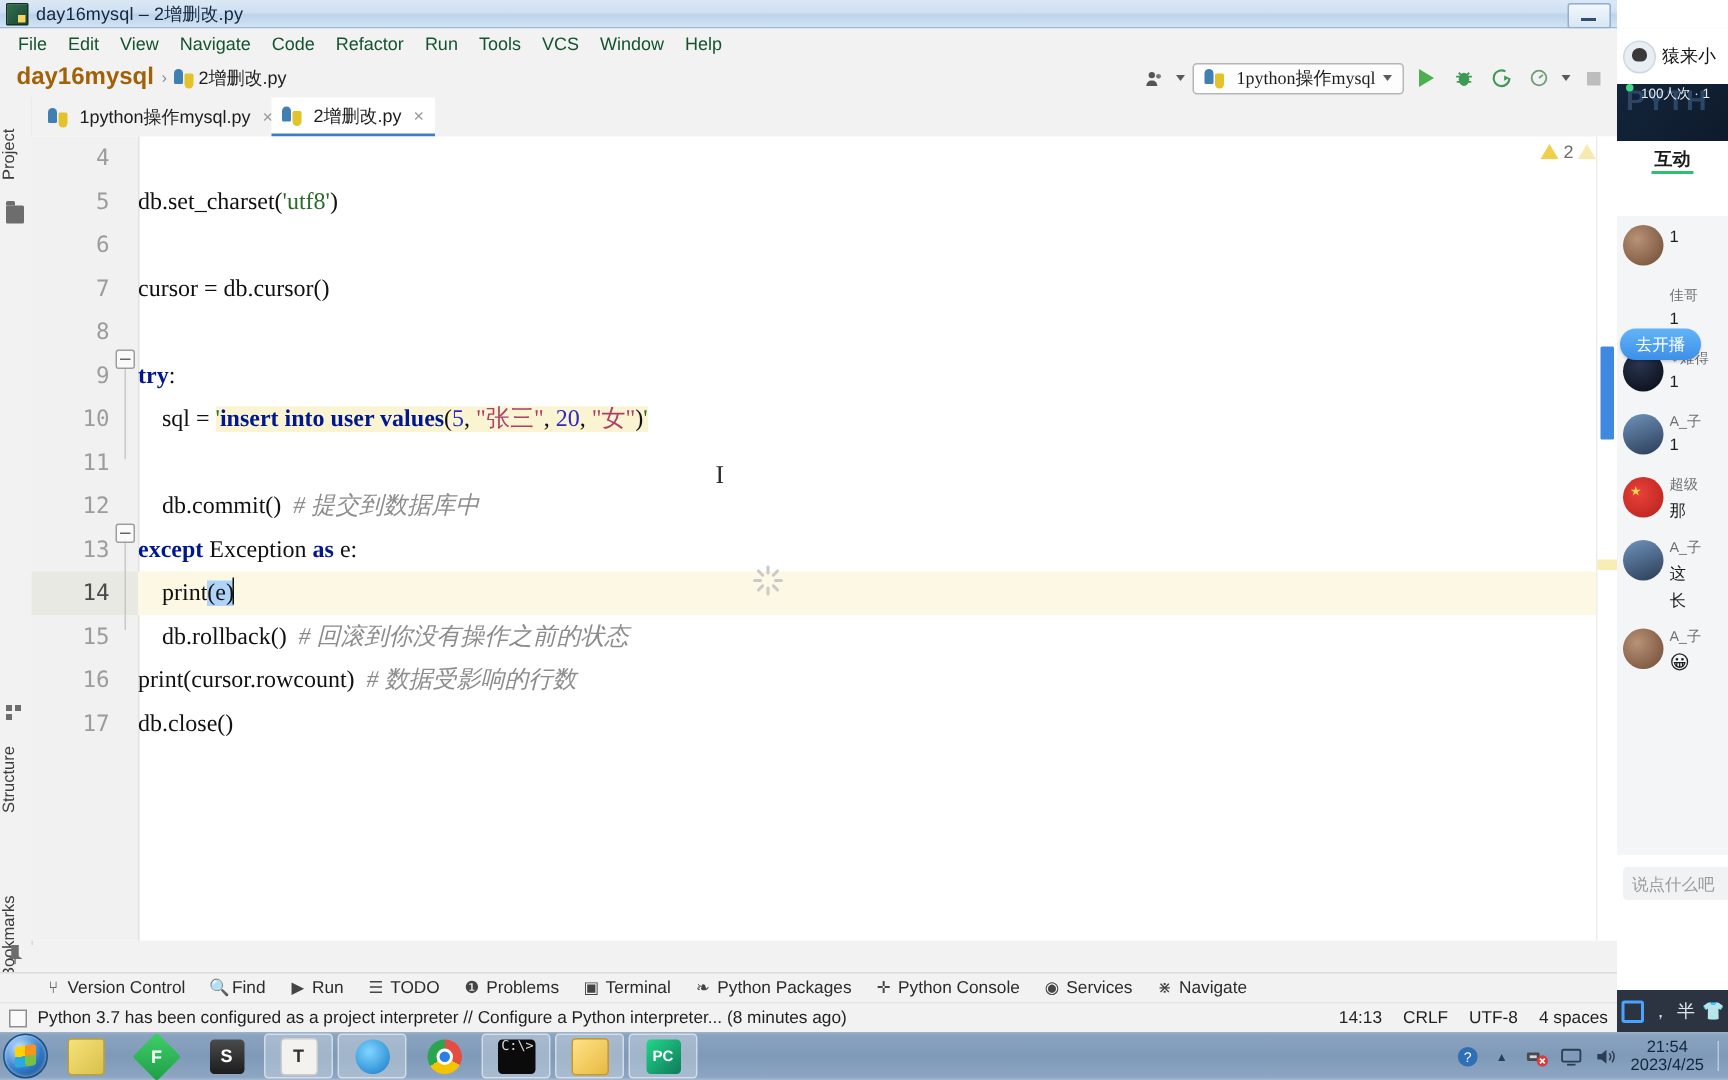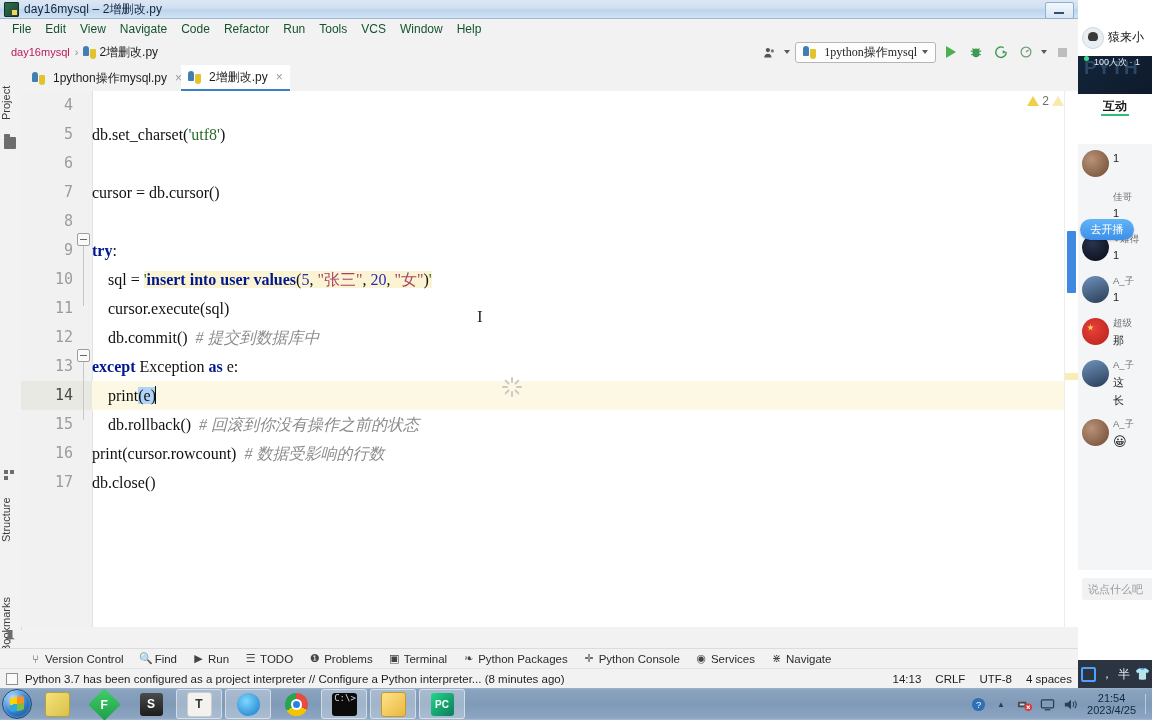--- a/index.html
+++ b/index.html
@@ -34,21 +34,21 @@
     position:absolute;left:0;top:19px;width:1078px;height:20px;background:#f2f2f2;
     display:flex;align-items:center;padding-left:5px;box-sizing:border-box;
   }
   .menu-item{padding:2px 7px;font-size:12px;color:#14532d;border-radius:2px;cursor:default;white-space:nowrap;}
 
   
   .navbar{
     position:absolute;left:0;top:39px;width:1078px;height:26px;background:#f2f2f2;
     display:flex;align-items:center;box-sizing:border-box;padding:0 6px;
   }
-  .crumb-proj{font-weight:normal;font-size:11px;color:#be185d;margin-left:5px;}
+  .crumb-proj{font-weight:bold;font-size:16px;color:#a16207;margin-left:5px;}
   .crumb-sep{margin:0 5px;color:#8b8b8b;font-size:11px;}
   .crumb-file{font-size:12px;color:#1d1d1d;}
   .py-ico{display:inline-block;width:13px;height:13px;vertical-align:-2px;margin-right:3px;position:relative;}
   .py-ico:before,.py-ico:after{content:"";position:absolute;width:6px;height:10px;border-radius:3px 3px 1px 1px;}
   .py-ico:before{left:0;top:0;background:#3f7fb2;}
   .py-ico:after{right:0;bottom:0;background:#e3c22b;border-radius:1px 1px 3px 3px;}
 
   .nav-right{margin-left:auto;display:flex;align-items:center;gap:5px;}
   .icon-btn{width:20px;height:20px;display:flex;align-items:center;justify-content:center;border-radius:2px;color:#4a4a4a;}
   .runconfig{
@@ -369,21 +369,20 @@
     <div class="lnum" style="top:377px;">17</div>
 
     <div class="codeline" style="top:29px;"><span>db.set_charset(</span><span class="str">'utf8'</span><span>)</span></div>
 
     <div class="codeline" style="top:87px;"><span>cursor = db.cursor()</span></div>
 
     <div class="codeline" style="top:145px;"><span class="kw">try</span><span>:</span></div>
 
     <div class="codeline" style="top:174px;"><span>    sql = </span><span class="sqlhl"><span class="str">'</span><span class="sqlkw">insert into user values</span><span>(</span><span class="num">5</span><span>, </span><span class="sqlstr">"张三"</span><span>, </span><span class="num">20</span><span>, </span><span class="sqlstr">"女"</span><span>)</span><span class="str">'</span></span></div>
 
-    <div class="codeline" style="top:203px;"><span>    cursor.execute(sql)</span></div>
 
     <div class="codeline" style="top:232px;"><span>    db.commit()  </span><span class="cmt"># 提交到数据库中</span></div>
 
     <div class="codeline" style="top:261px;"><span class="kw">except</span><span> Exception </span><span class="kw">as</span><span> e:</span></div>
 
     <div class="codeline" style="top:290px;"><span>    print</span><span class="selpart">(e)</span><span class="caret-bar"></span></div>
 
     <div class="codeline" style="top:319px;"><span>    db.rollback()  </span><span class="cmt"># 回滚到你没有操作之前的状态</span></div>
 
     <div class="codeline" style="top:348px;"><span>print(cursor.rowcount)  </span><span class="cmt"># 数据受影响的行数</span></div>

